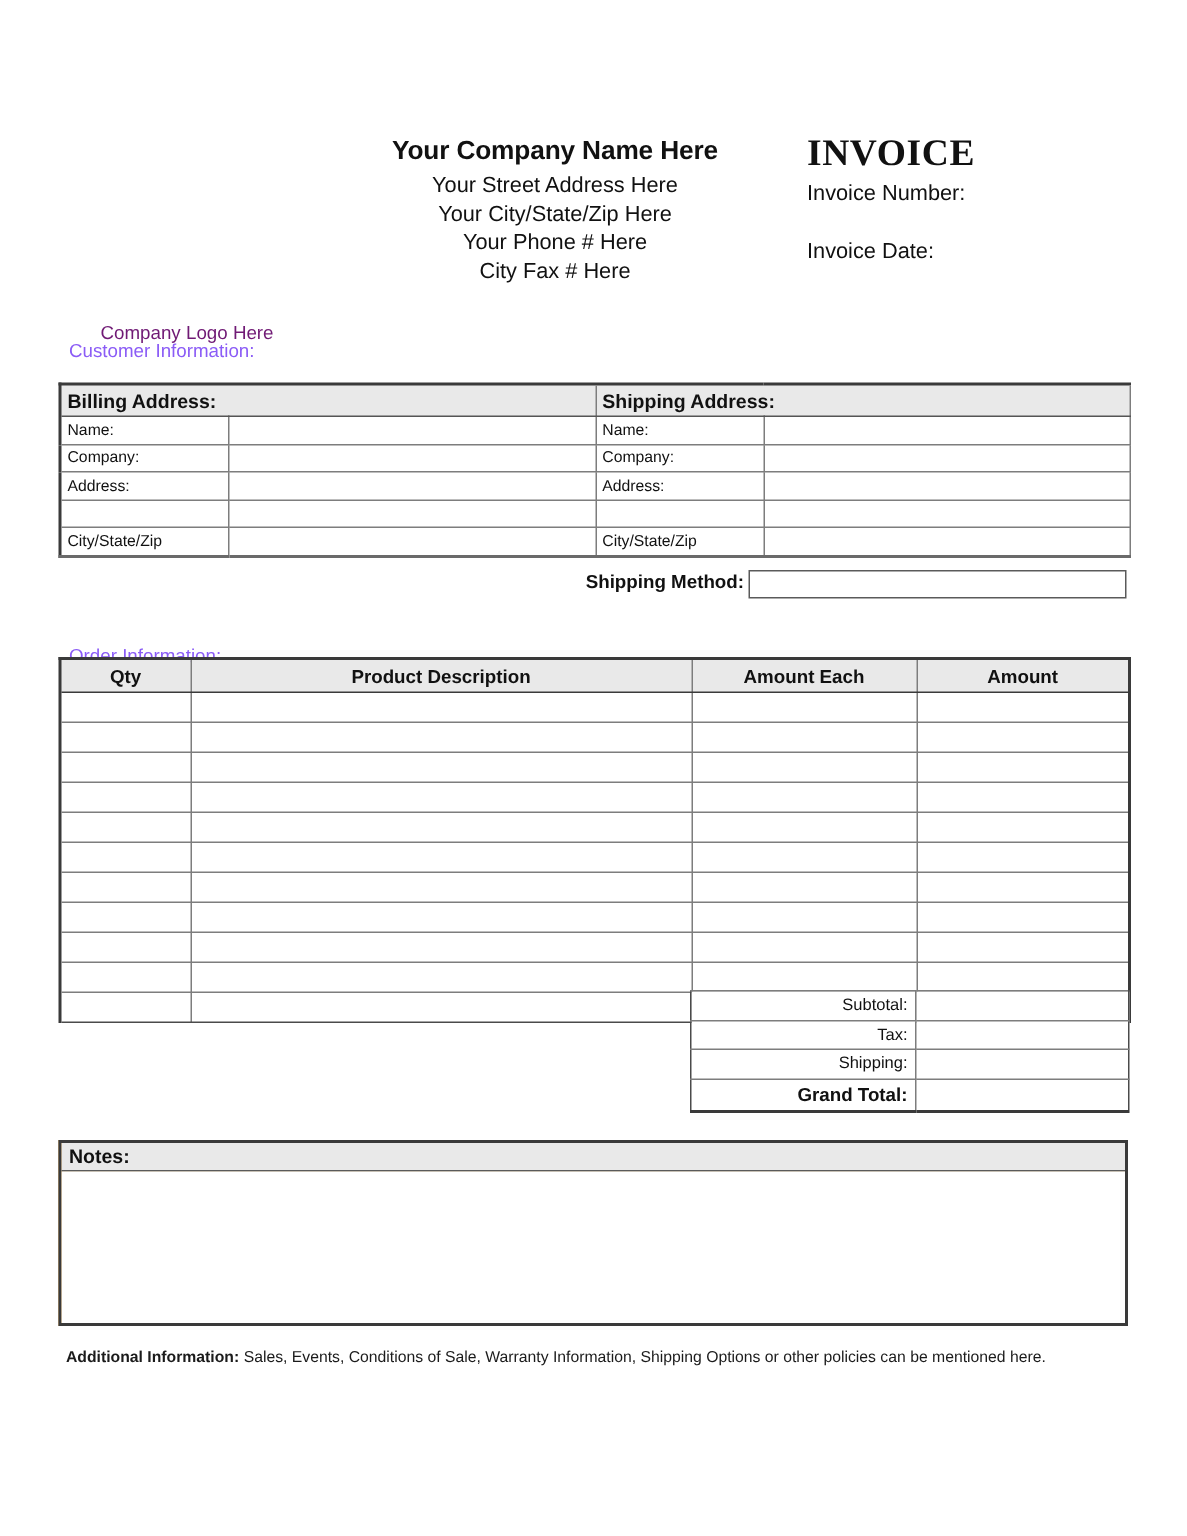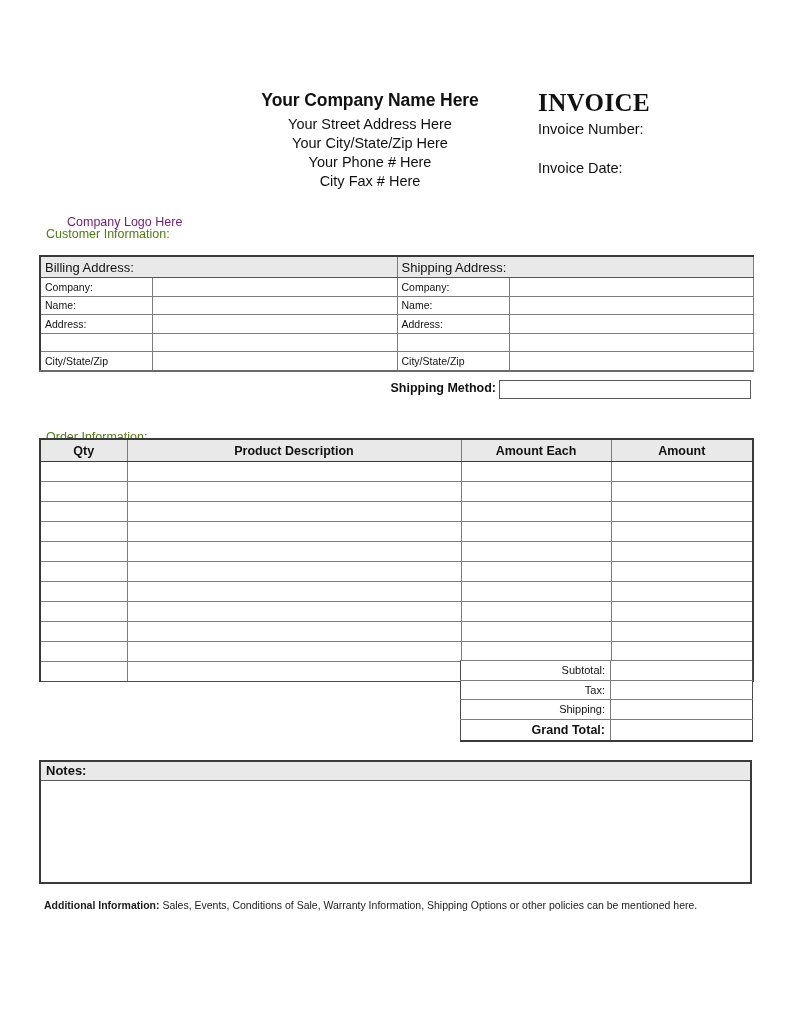--- a/index.html
+++ b/index.html
@@ -75,21 +75,21 @@
   .invoice-field {
     font-size: 14.5px;
     line-height: 1.3;
   }
   .invoice-field.date { margin-top: 20px; }
 
   
   .section-label {
     position: absolute;
     font-size: 12.5px;
-    color: #4d7c0f;
+    color: #8b5cf6;
   }
   #customer-info-label { left: 46px; top: 227px; }
   #order-info-label    { left: 46px; top: 430px; }
 
   
   table.grid {
     position: absolute;
     border-collapse: collapse;
     table-layout: fixed;
     font-size: 11px;
@@ -111,21 +111,21 @@
   #address-table {
     left: 39px;
     top: 255px;
     width: 713px;
   }
   #address-table td {
     height: 17.6px;
   }
   #address-table .head-cell {
     font-size: 13px;
-    font-weight: normal;
+    font-weight: bold;
     height: 20px;
     border-top: 2px solid #3a3a3a;
     border-bottom: 1px solid #555;
   }
   #address-table .lbl { font-size: 10.5px; }
   #address-table tr.last td { border-bottom: 2px solid #6a6a6a; }
   .thick-left { border-left: 2px solid #3a3a3a !important; }
   .thick-right { border-right: 2px solid #3a3a3a !important; }
 
   
@@ -271,30 +271,30 @@
       <col style="width:112px">
       <col style="width:244px">
     </colgroup>
     <tbody>
       <tr>
         <td class="head-cell shade thick-left" colspan="2">Billing Address:</td>
         <td class="head-cell shade" colspan="2">Shipping Address:</td>
       </tr>
 
       <tr>
+        <td class="lbl thick-left">Name:</td>
+        <td></td>
+        <td class="lbl">Name:</td>
+        <td></td>
+      </tr>
+
+      <tr>
         <td class="lbl thick-left">Company:</td>
         <td></td>
         <td class="lbl">Company:</td>
-        <td></td>
-      </tr>
-
-      <tr>
-        <td class="lbl thick-left">Name:</td>
-        <td></td>
-        <td class="lbl">Name:</td>
         <td></td>
       </tr>
 
       <tr>
         <td class="lbl thick-left">Address:</td>
         <td></td>
         <td class="lbl">Address:</td>
         <td></td>
       </tr>
 

